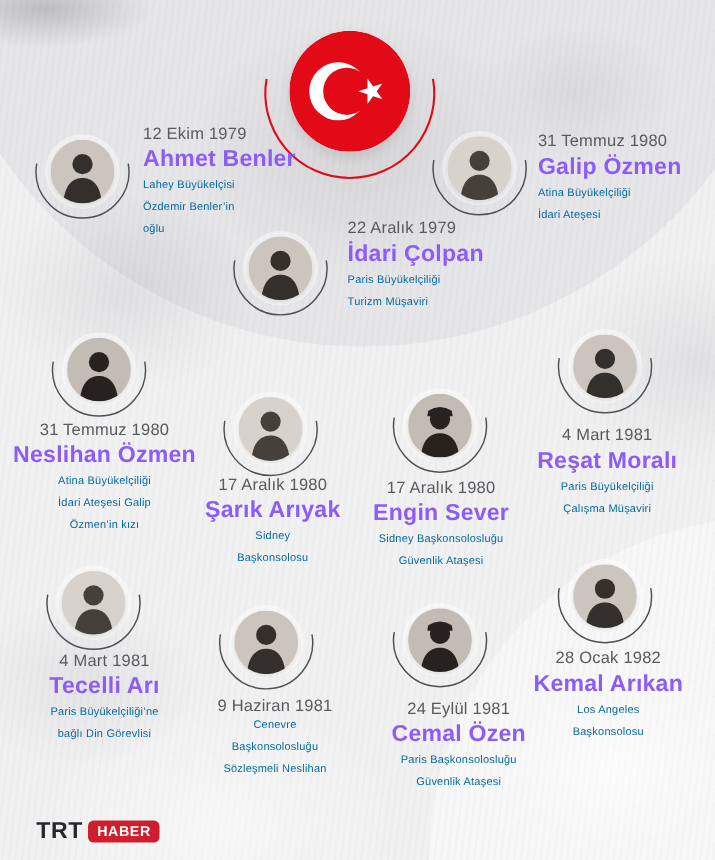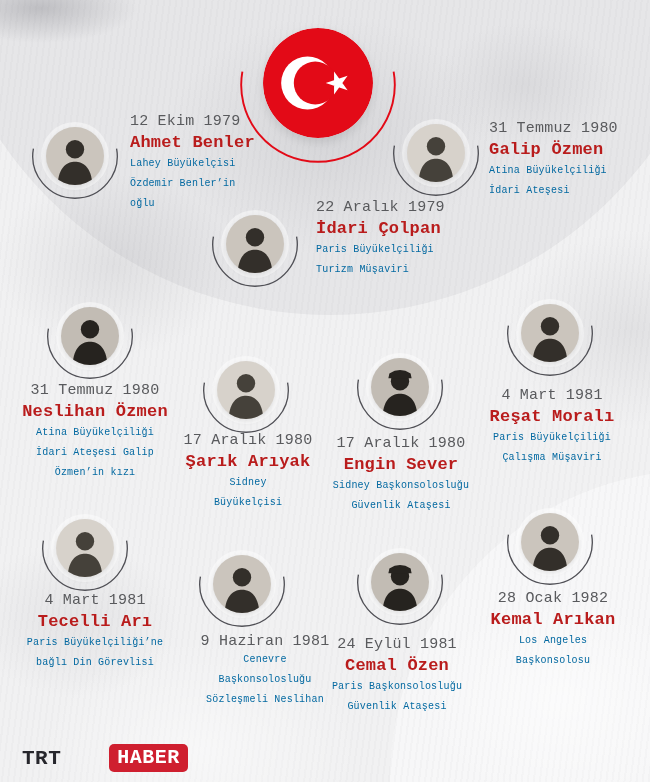--- a/index.html
+++ b/index.html
@@ -1,19 +1,19 @@
 <!DOCTYPE html>
 <html><head>
 <meta charset="utf-8">
 <style>
   html,body { margin:0; padding:0; background:#e9e9ea; }
   .stage {
     position:relative; width:650px; height:782px; overflow:hidden;
     background:#f1f1f2;
-    font-family:Liberation Mono, monospace;
+    font-family:Liberation Sans, sans-serif;
   }
   
   .bg-circle-top {
     position:absolute; left:-68px; top:-481px; width:796px; height:796px;
     border-radius:50%; background:rgba(100,100,108,0.075);
   }
   .bg-circle-br {
     position:absolute; left:390px; top:470px; width:620px; height:620px;
     border-radius:50%; background:rgba(255,255,255,0.45);
   }
@@ -45,44 +45,44 @@
     position:absolute; left:15px; top:15px; width:58px; height:58px;
     border-radius:50%; overflow:hidden;
     box-shadow:0 0 0 5px rgba(255,255,255,.45), 0 2px 5px rgba(0,0,0,.18);
   }
   .photo svg { display:block; width:100%; height:100%; }
   .t1 .phbg { fill:#d7d2cb; } .t1 .phfg { fill:#45413a; }
   .t2 .phbg { fill:#cbc5bd; } .t2 .phfg { fill:#332f2a; }
   .t3 .phbg { fill:#c2bcb4; } .t3 .phfg { fill:#26231f; }
   .info { position:absolute; }
   .info .date { font-size:15px; color:#595a5d; letter-spacing:.2px; }
-  .info .name { font-size:17px; font-weight:bold; color:#b91c1c; margin:3px 0 2px 0; letter-spacing:.2px; }
+  .info .name { font-size:21px; font-weight:bold; color:#8b5cf6; margin:3px 0 2px 0; letter-spacing:.2px; }
   .info .role { font-size:10px; color:#0369a1; line-height:20px; white-space:pre-line; letter-spacing:.2px; }
   .side-info  { text-align:left;  width:180px; }
   .below-info { text-align:center; width:210px; }
   
   .p1  .photowrap { left:31px;  top:112px; }  .p1  .info { left:130px; top:113px; }
   .p2  .photowrap { left:392px; top:109px; }  .p2  .info { left:489px; top:120px; }
   .p3  .photowrap { left:211px; top:200px; }  .p3  .info { left:316px; top:199px; }
   .p4  .photowrap { left:46px;  top:292px; }  .p4  .info { left:-10px; top:382px; }
   .p5  .photowrap { left:202px; top:346px; }  .p5  .info { left:143px; top:432px; }
   .p6  .photowrap { left:356px; top:343px; }  .p6  .info { left:296px; top:435px; }
   .p7  .photowrap { left:506px; top:289px; }  .p7  .info { left:447px; top:387px; }
   .p8  .photowrap { left:41px;  top:504px; }  .p8  .info { left:-10px; top:592px; }
-  .p9  .photowrap { left:198px; top:540px; }  .p9  .info { left:160px; top:633px; }
-  .p10 .photowrap { left:356px; top:538px; }  .p10 .info { left:292px; top:636px; }
+  .p9  .photowrap { left:198px; top:540px; }  .p9  .info { left:145px; top:633px; }
+  .p10 .photowrap { left:356px; top:538px; }  .p10 .info { left:312px; top:636px; }
   .p11 .photowrap { left:506px; top:498px; }  .p11 .info { left:448px; top:590px; }
   
-  .logo { position:absolute; left:22px; top:744px; display:flex; align-items:center;gap:43px; }
+  .logo { position:absolute; left:33px; top:744px; display:flex; align-items:center; }
   .logo .trt {
     font-size:21px; font-weight:bold; color:#26262c; letter-spacing:.5px;
   }
   .logo .haber {
     margin-left:5px; background:#cf1f2f; color:#ffffff; font-weight:bold;
-    font-size:20px; padding:2px 8px 3px 8px; border-radius:5px; letter-spacing:.5px;
+    font-size:13px; padding:2px 8px 3px 8px; border-radius:5px; letter-spacing:.5px;
   }
 </style>
 </head>
 <body>
 
 <div class="stage">
 
   <div class="bg-circle-top"></div>
   <div class="bg-circle-br"></div>
   <div class="grunge"></div>
@@ -195,21 +195,21 @@
             <rect class="phbg" width="60" height="60"></rect>
             <circle class="phfg" cx="30" cy="23" r="9.5"></circle>
             <path class="phfg" d="M12,60 C13,41 22,36 30,36 C38,36 47,41 48,60 Z"></path>
           </svg>
       </div>
     </div>
     <div class="info below-info">
       <div class="date">17 Aralık 1980</div>
       <div class="name">Şarık Arıyak</div>
       <div class="role">Sidney
-Büyükelçisi</div>
+Başkonsolosu</div>
     </div>
   </div>
 
   <div class="person p6">
     <div class="photowrap">
       <svg class="arc" viewBox="0 0 100 100">
           <path d="M2.73,41.67 A48,48 0 1 0 97.27,41.67" fill="none" stroke="#4f4f55" stroke-width="1.5"></path>
         </svg>
       <div class="photo t3">
         <svg viewBox="0 0 60 60">

